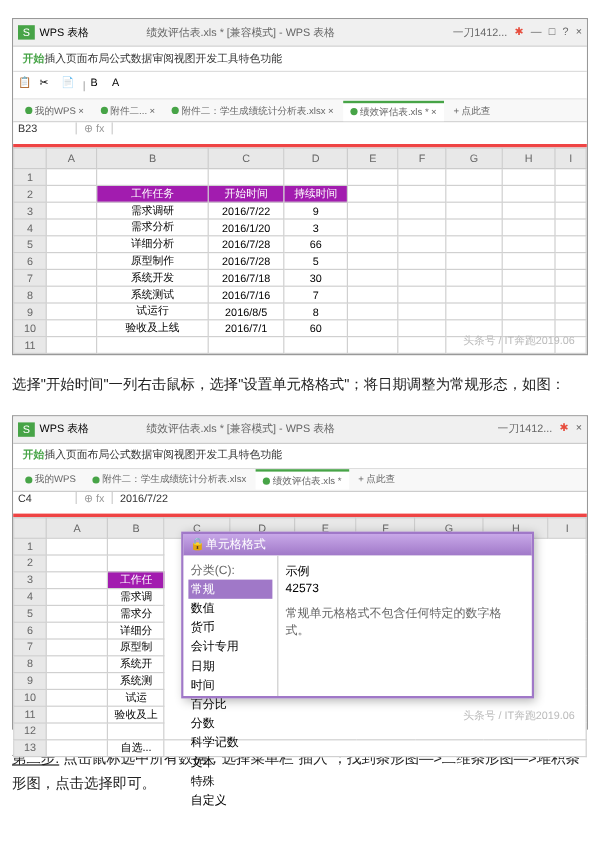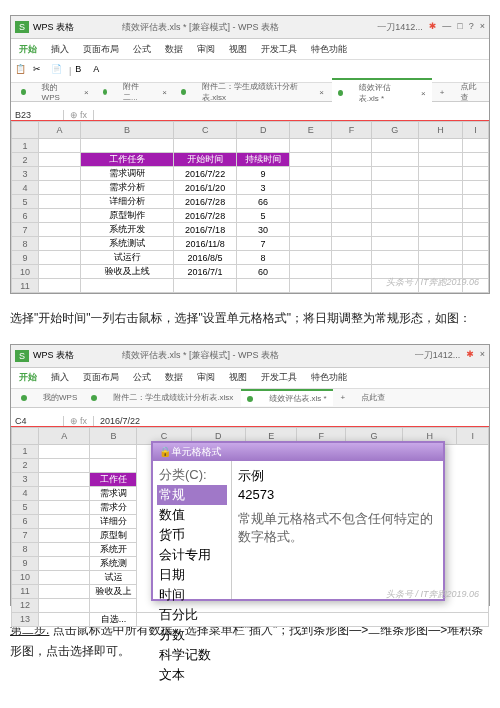--- a/index.html
+++ b/index.html
@@ -1,47 +1,47 @@
 <!DOCTYPE html>
 <html><head>
 <meta charset="utf-8">
 <style>
 body{margin:0;padding:10px;font-family:"Microsoft YaHei",sans-serif;font-size:11px;background:#fff;width:480px}
 .screenshot{border:1px solid #999;margin:5px 0;background:#f5f5f5;position:relative}
 .titlebar{background:#f0f0f0;height:22px;display:flex;align-items:center;font-size:9px;padding:0 4px;border-bottom:1px solid #ccc}
 .s-logo{background:#47a447;color:#fff;padding:1px 4px;font-size:9px;margin-right:4px}
 .title-text{color:#666;flex:0 0 auto;margin-left:48px}
 .title-right{margin-left:auto;color:#666;display:flex;gap:6px;align-items:flex-start}
-.menubar{background:#fff;height:20px;display:flex;align-items:center;font-size:9px;gap:14px;padding:0 8px;border-bottom:1px solid #ddd}
+.menubar{background:#fff;height:20px;display:flex;align-items:center;font-size:9px;padding:0 8px;border-bottom:1px solid #ddd}
 .menu-item{color:#333}
 .menu-item.active{color:#47a447;font-weight:bold}
 .toolbar{background:#fff;height:22px;display:flex;align-items:center;font-size:9px;gap:4px;padding:0 4px;border-bottom:1px solid #ddd;overflow:hidden}
 .tb-icon{width:14px;height:14px;display:inline-block}
 .tabbar{background:#f8f8f8;height:18px;display:flex;align-items:center;font-size:8px;gap:2px;padding:0 4px;border-bottom:1px solid #ccc}
-.tab{padding:2px 6px;color:#666;display:flex;align-items:center;gap:16px}
+.tab{padding:2px 6px;color:#666;display:flex;align-items:center;gap:2px}
 .tab.active{background:#fff;border-top:2px solid #47a447}
 .dot-g{width:6px;height:6px;background:#47a447;border-radius:50%}
-.formula-bar{background:#fff;height:18px;display:flex;align-items:flex-end;font-size:9px;border-bottom:1px solid #ef4444}
+.formula-bar{background:#fff;height:18px;display:flex;align-items:flex-start;font-size:9px;border-bottom:3px solid #ef4444}
 .cellref{width:44px;padding:0 4px;border-right:1px solid #ccc;color:#333}
 .fx{padding:0 6px;color:#999;border-right:1px solid #ccc}
 .fval{padding:0 6px;color:#333}
 table.grid{border-collapse:collapse;width:100%;background:#fff;font-size:9px}
 table.grid th{background:#e8e8e8;border:1px solid #ccc;height:14px;color:#666;font-weight:normal}
 table.grid td{border:1px solid #d0d0d0;height:13px;padding:0 2px;text-align:center}
 table.grid td.rh{background:#e8e8e8;width:22px;color:#666}
 td.data-h{background:#a21caf;color:#fff}
 td.data{background:#fff;text-align:center}
-.watermark{position:absolute;bottom:4px;right:10px;color:#bbb;font-size:9px;font-style:italic}
+.watermark{position:absolute;bottom:4px;right:10px;color:#bbb;font-size:9px;}
 .instruction{font-size:12px;line-height:1.8;margin:14px 0;color:#222}
 .dialog{position:absolute;top:96px;left:140px;width:290px;background:#f4f4f4;border:2px solid #a078c8;box-shadow:2px 2px 8px rgba(0,0,0,0.3)}
 .dlg-title{background:linear-gradient(#c8a8e8,#a078c8);color:#fff;height:18px;display:flex;align-items:center;padding:0 6px;font-size:10px}
 .dlg-tabs{display:flex;background:#f4f4f4;border-bottom:1px solid #ccc;font-size:9px}
 .dlg-tab{padding:3px 8px;border:1px solid #ccc;border-bottom:none;margin:2px 1px 0;background:#e8e8e8}
 .dlg-tab.active{background:#fff}
-.dlg-body{display:flex;background:#fff;height:138px;font-size:13px}
+.dlg-body{display:flex;background:#fff;height:117px;font-size:10px}
 .dlg-left{width:70px;border-right:1px solid #ccc;padding:4px}
 .dlg-left div{padding:1px 2px}
 .dlg-left div.sel{background:#a078c8;color:#fff}
 .dlg-right{padding:6px;flex:1}
 .star{color:#e74c3c}
 .x{color:#999}
 </style>
 </head>
 <body>
 
@@ -185,21 +185,21 @@
           <td></td>
           <td></td>
           <td></td>
           <td></td>
           <td></td>
         </tr>
   <tr>
           <td class="rh">8</td>
           <td></td>
           <td class="data">系统测试</td>
-          <td class="data">2016/11/8</td>
+          <td class="data">2016/7/16</td>
           <td class="data">7</td>
           <td></td>
           <td></td>
           <td></td>
           <td></td>
           <td></td>
         </tr>
   <tr>
           <td class="rh">9</td>
           <td></td>

